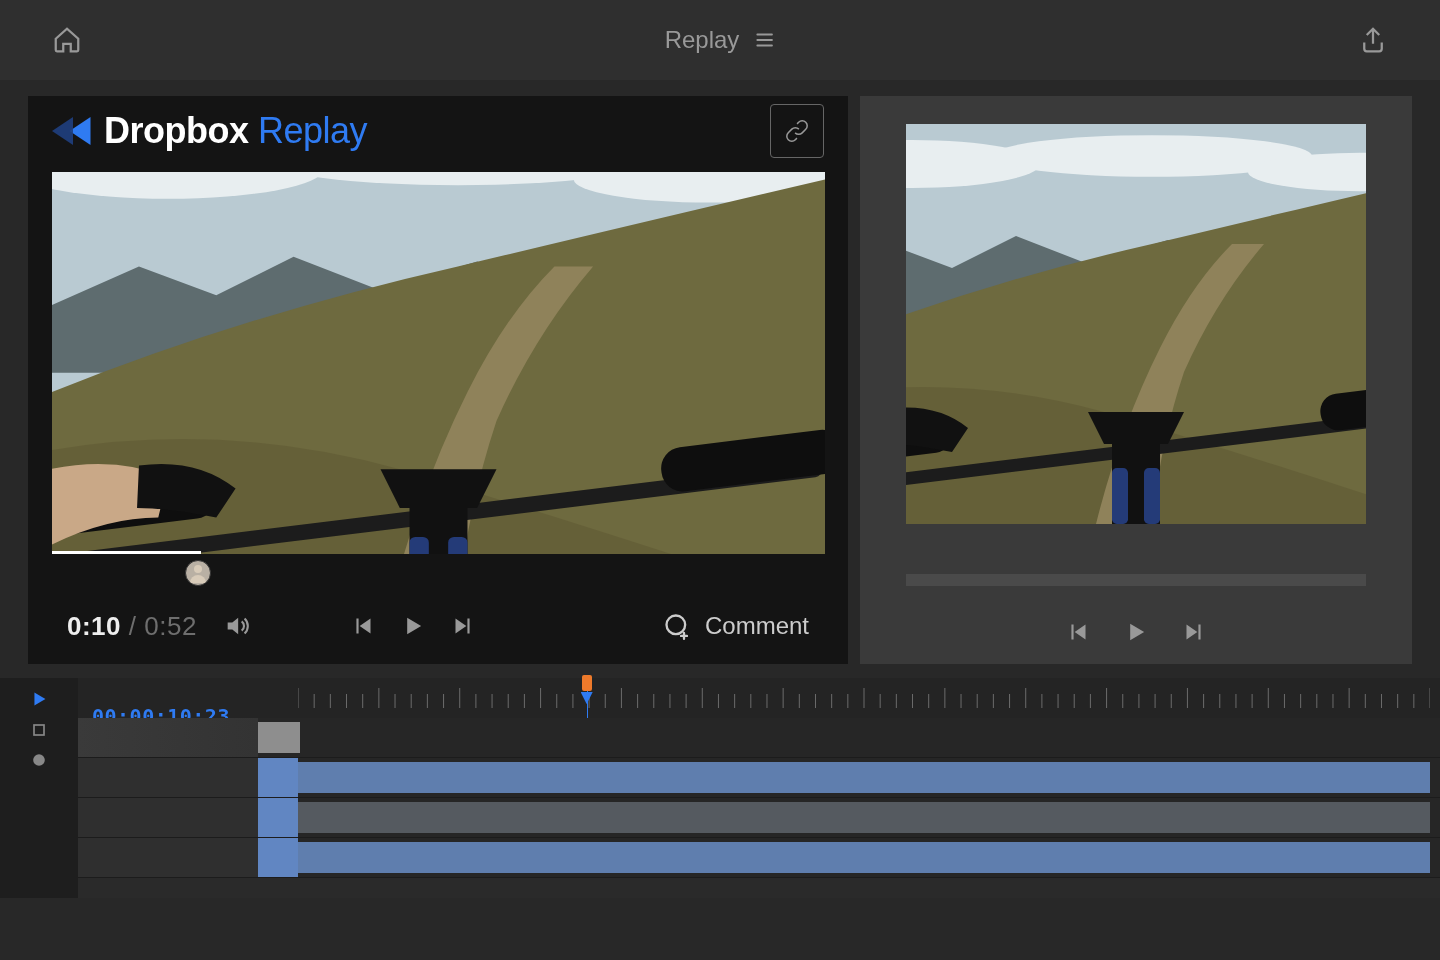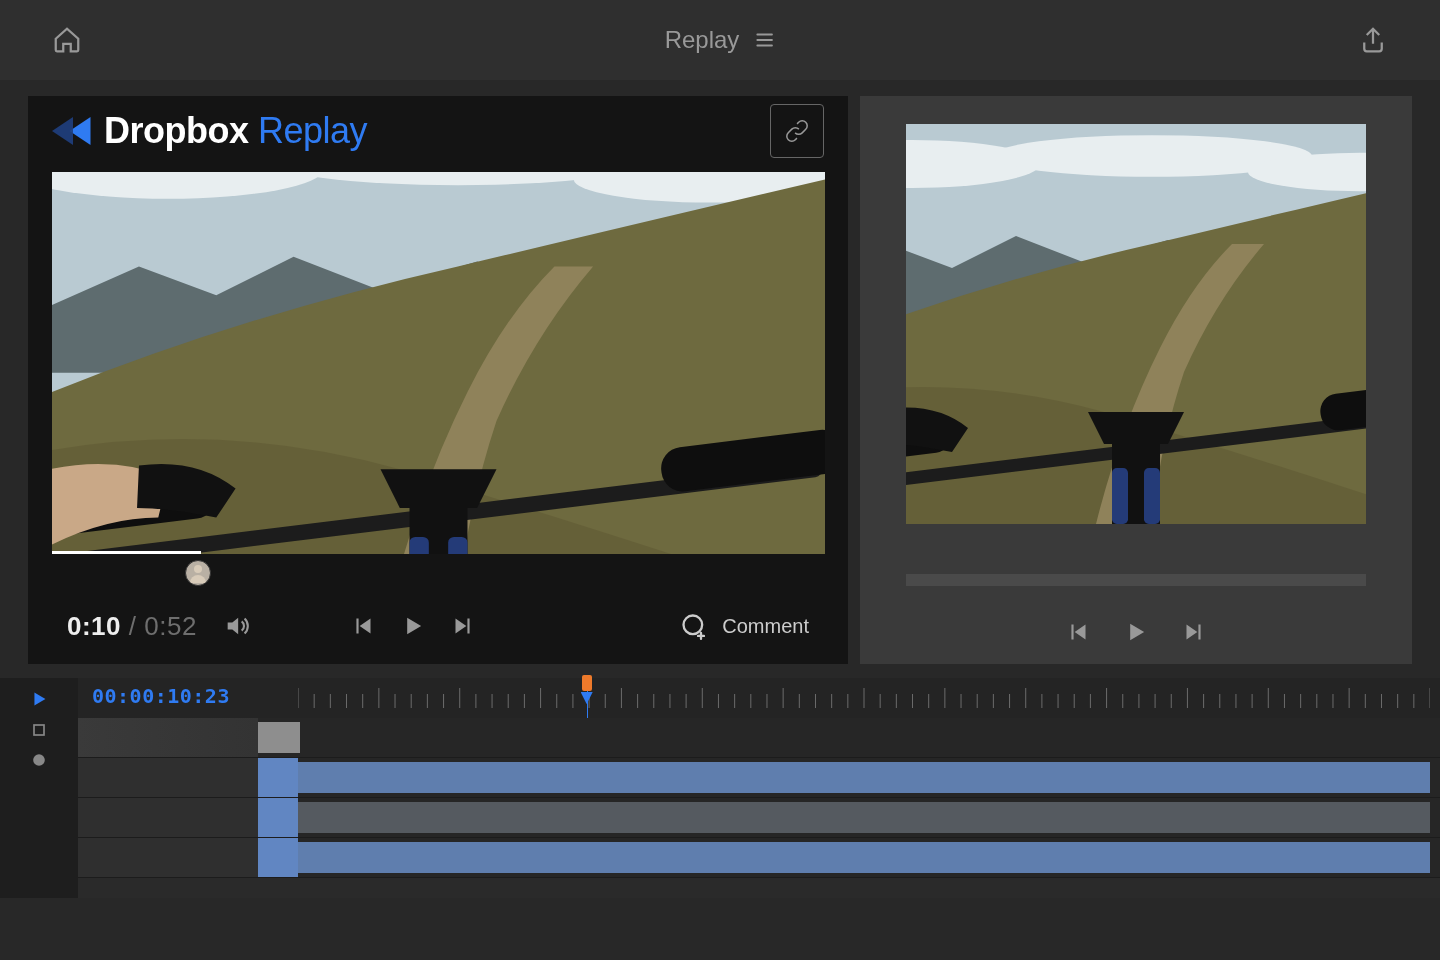--- a/index.html
+++ b/index.html
@@ -30,37 +30,37 @@
 
   .avatar-row { height: 34px; position: relative; margin-left: 24px; margin-top: 6px; width: 773px; }
   .avatar { position: absolute; left: 14%; top: 0; width: 26px; height: 26px; border-radius: 50%; background: #b9b0a4; border: 1px solid #333; overflow: hidden; }
   .avatar svg { width: 100%; height: 100%; }
 
   .controls { display: flex; align-items: center; height: 64px; padding: 0 39px; gap: 10px; }
   .time { font-size: 26px; font-weight: 700; color: #eee; letter-spacing: 0.5px; }
   .time .dur { color: #6e6e6e; font-weight: 500; }
   .vol { margin-left: 16px; }
   .play-cluster { margin-left: 90px; display: flex; align-items: center; gap: 22px; }
-  .comment { margin-left: auto; display: flex; align-items: center; gap: 14px; font-size: 20px; font-weight: 500; color: #ccc; cursor: pointer; }
+  .comment { margin-left: auto; display: flex; align-items: center; gap: 14px; font-size: 24px; font-weight: 500; color: #ccc; cursor: pointer; }
 
   
   .preview { flex: 1; margin-left: 12px; margin-right: 28px; background: #3a3a3a; padding: 28px 30px 18px 30px; display: flex; flex-direction: column; align-items: center; }
   .preview-frame { width: 460px; height: 400px; position: relative; overflow: hidden; }
   .preview-bar { width: 460px; height: 12px; background: #4a4a4a; margin-top: 50px; }
   .preview-controls { margin-top: 32px; display: flex; align-items: center; gap: 30px; }
 
   
   .timeline-wrap { display: flex; margin-top: 14px; height: 220px; }
   .tl-sidebar { width: 78px; background: #1e1e1e; display: flex; flex-direction: column; align-items: center; gap: 10px; padding-top: 10px; }
   .tl-sidebar .titem { color: #888; }
   .tl-sidebar .play { color: #2f7bf2; }
 
   .tl-right { flex: 1; display: flex; flex-direction: column; }
   .tl-header { height: 40px; background: #242424; display: flex; align-items: center; position: relative; }
-  .tl-tc { position: absolute; left: 14px; top: 8px; color: #2f7bf2; font: 700 20px/1 "Menlo","Consolas",monospace; letter-spacing: 0.5px; }
+  .tl-tc { position: absolute; left: 14px; top: 28px; color: #2f7bf2; font: 700 20px/1 "Menlo","Consolas",monospace; letter-spacing: 0.5px; }
   .ruler { position: absolute; left: 220px; right: 10px; top: 0; bottom: 0; overflow: hidden; }
   .ruler svg { width: 100%; height: 100%; }
   .playhead { position: absolute; top: 0; bottom: -180px; width: 1px; background: #2f7bf2; left: 499px; }
   .playhead .orange { position: absolute; top: -3px; left: -5px; width: 10px; height: 16px; background: #ee7a2b; border-radius: 2px; }
   .playhead .blue { position: absolute; top: 14px; left: -6px; width: 12px; height: 12px; background: #2f7bf2; clip-path: polygon(50% 100%, 0 0, 100% 0); }
 
   .tracks { position: relative; flex: 1; background: #2a2a2a; }
   .trackrow { height: 40px; border-bottom: 1px solid #1c1c1c; position: relative; background: #262626; }
   .trackrow .head { position: absolute; left: 0; top: 0; bottom: 0; width: 180px; background: #2f2f2f; }
   .trackrow.first .head { background: linear-gradient(90deg,#3a3a3a,#333); }

